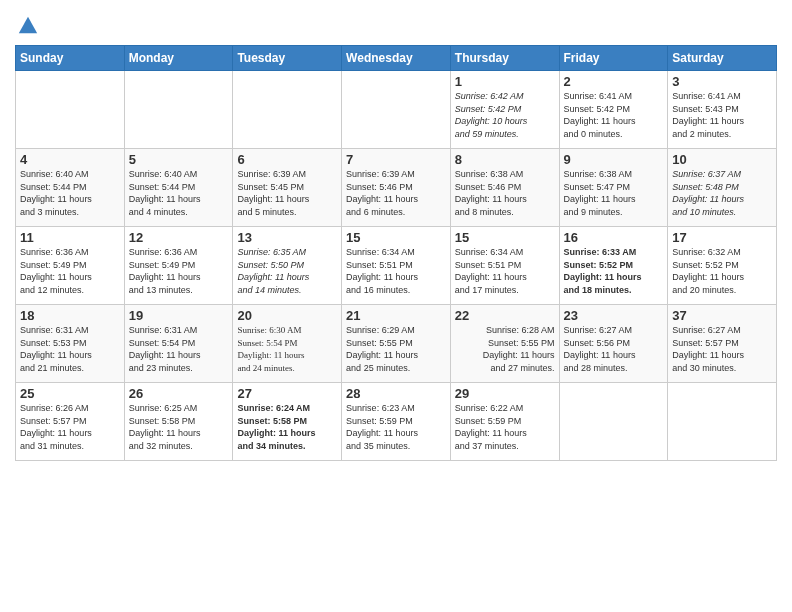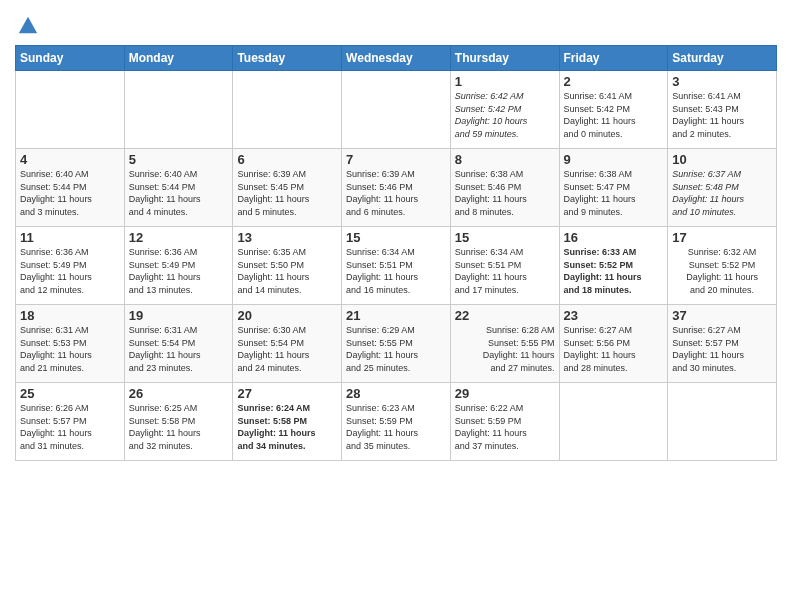--- a/index.html
+++ b/index.html
@@ -217,21 +217,21 @@
           </td>
           <td>
             <span class="day-number">12</span>
             <div class="day-info" style="white-space: pre-line;">Sunrise: 6:36 AM
 Sunset: 5:49 PM
 Daylight: 11 hours
 and 13 minutes.</div>
           </td>
           <td>
             <span class="day-number">13</span>
-            <div class="day-info" style="white-space: pre-line;">Sunrise: 6:35 AM
+            <div class="day-info" style="white-space: pre-line; font-style: italic;">Sunrise: 6:35 AM
 Sunset: 5:50 PM
 Daylight: 11 hours
 and 14 minutes.</div>
           </td>
           <td>
             <span class="day-number">15</span>
             <div class="day-info" style="white-space: pre-line;">Sunrise: 6:34 AM
 Sunset: 5:51 PM
 Daylight: 11 hours
 and 16 minutes.</div>
@@ -245,21 +245,21 @@
           </td>
           <td>
             <span class="day-number">16</span>
             <div class="day-info" style="white-space: pre-line; font-weight: bold;">Sunrise: 6:33 AM
 Sunset: 5:52 PM
 Daylight: 11 hours
 and 18 minutes.</div>
           </td>
           <td>
             <span class="day-number">17</span>
-            <div class="day-info" style="white-space: pre-line; text-align: center;">Sunrise: 6:32 AM
+            <div class="day-info" style="white-space: pre-line;">Sunrise: 6:32 AM
 Sunset: 5:52 PM
 Daylight: 11 hours
 and 20 minutes.</div>
           </td>
         </tr>
         <tr>
           <td>
             <span class="day-number">18</span>
             <div class="day-info" style="white-space: pre-line;">Sunrise: 6:31 AM
 Sunset: 5:53 PM
@@ -268,21 +268,21 @@
           </td>
           <td>
             <span class="day-number">19</span>
             <div class="day-info" style="white-space: pre-line;">Sunrise: 6:31 AM
 Sunset: 5:54 PM
 Daylight: 11 hours
 and 23 minutes.</div>
           </td>
           <td>
             <span class="day-number">20</span>
-            <div class="day-info" style="white-space: pre-line;">Sunrise: 6:30 AM
+            <div class="day-info" style="white-space: pre-line; font-family: Liberation Serif, serif;">Sunrise: 6:30 AM
 Sunset: 5:54 PM
 Daylight: 11 hours
 and 24 minutes.</div>
           </td>
           <td>
             <span class="day-number">21</span>
             <div class="day-info" style="white-space: pre-line;">Sunrise: 6:29 AM
 Sunset: 5:55 PM
 Daylight: 11 hours
 and 25 minutes.</div>

